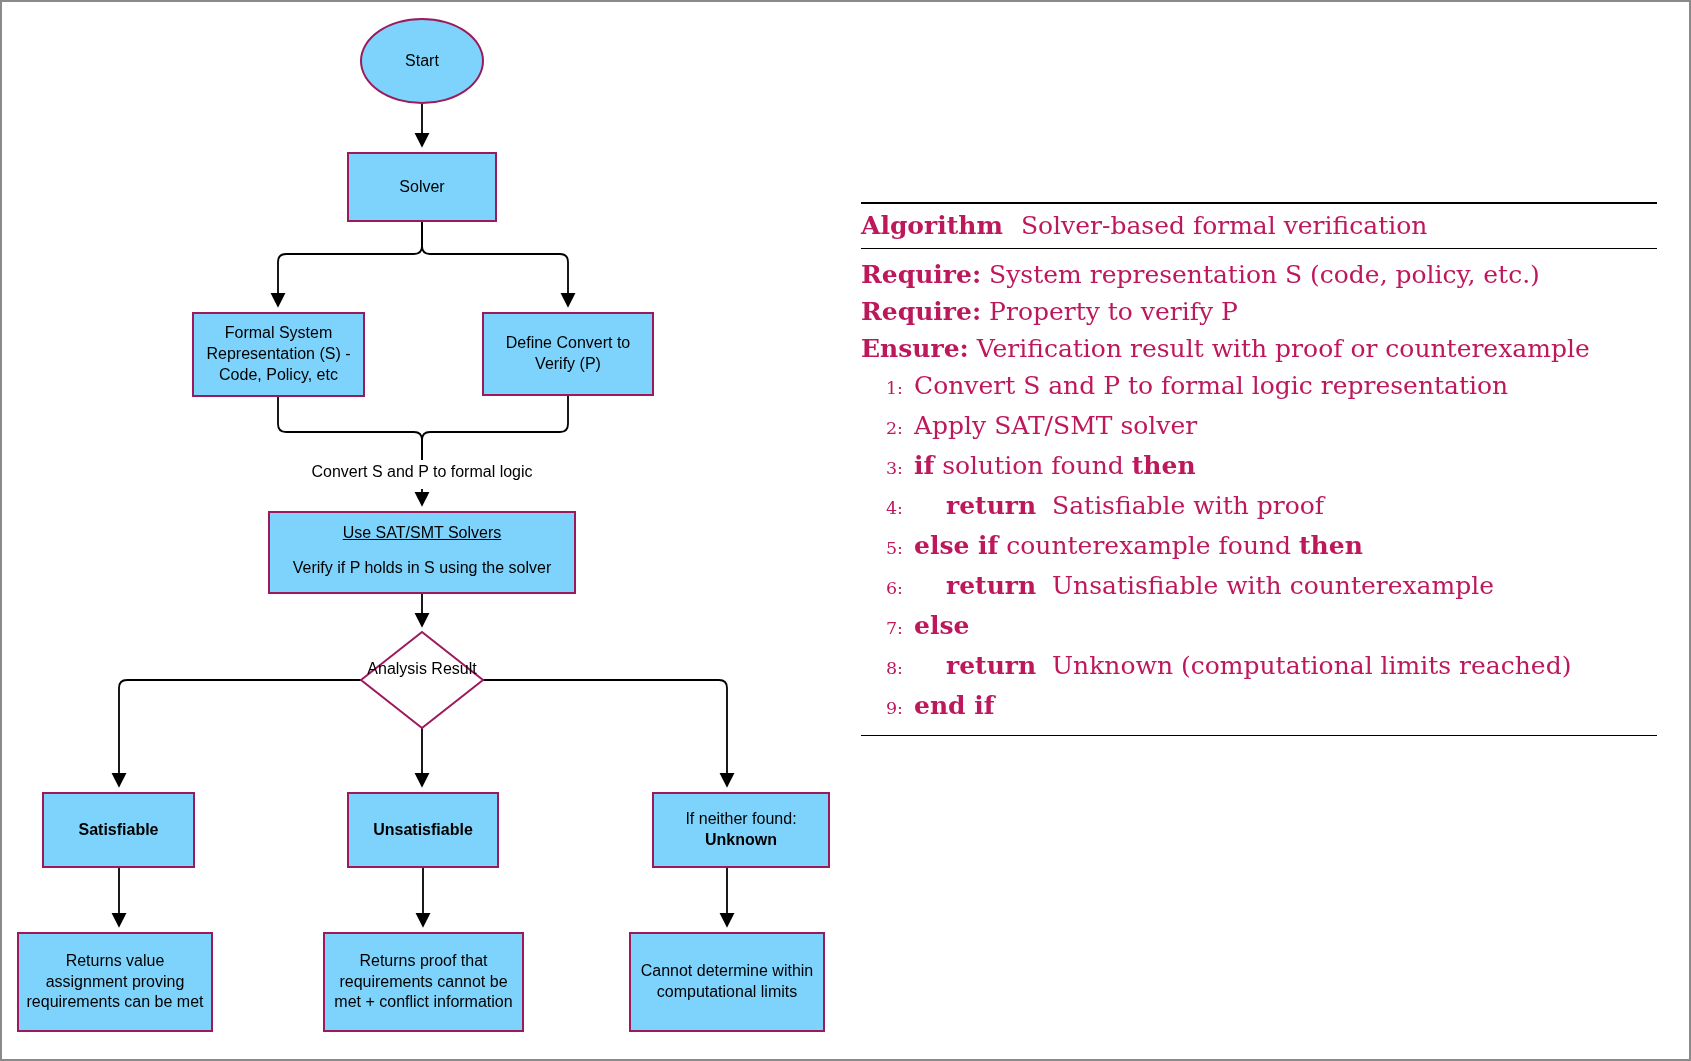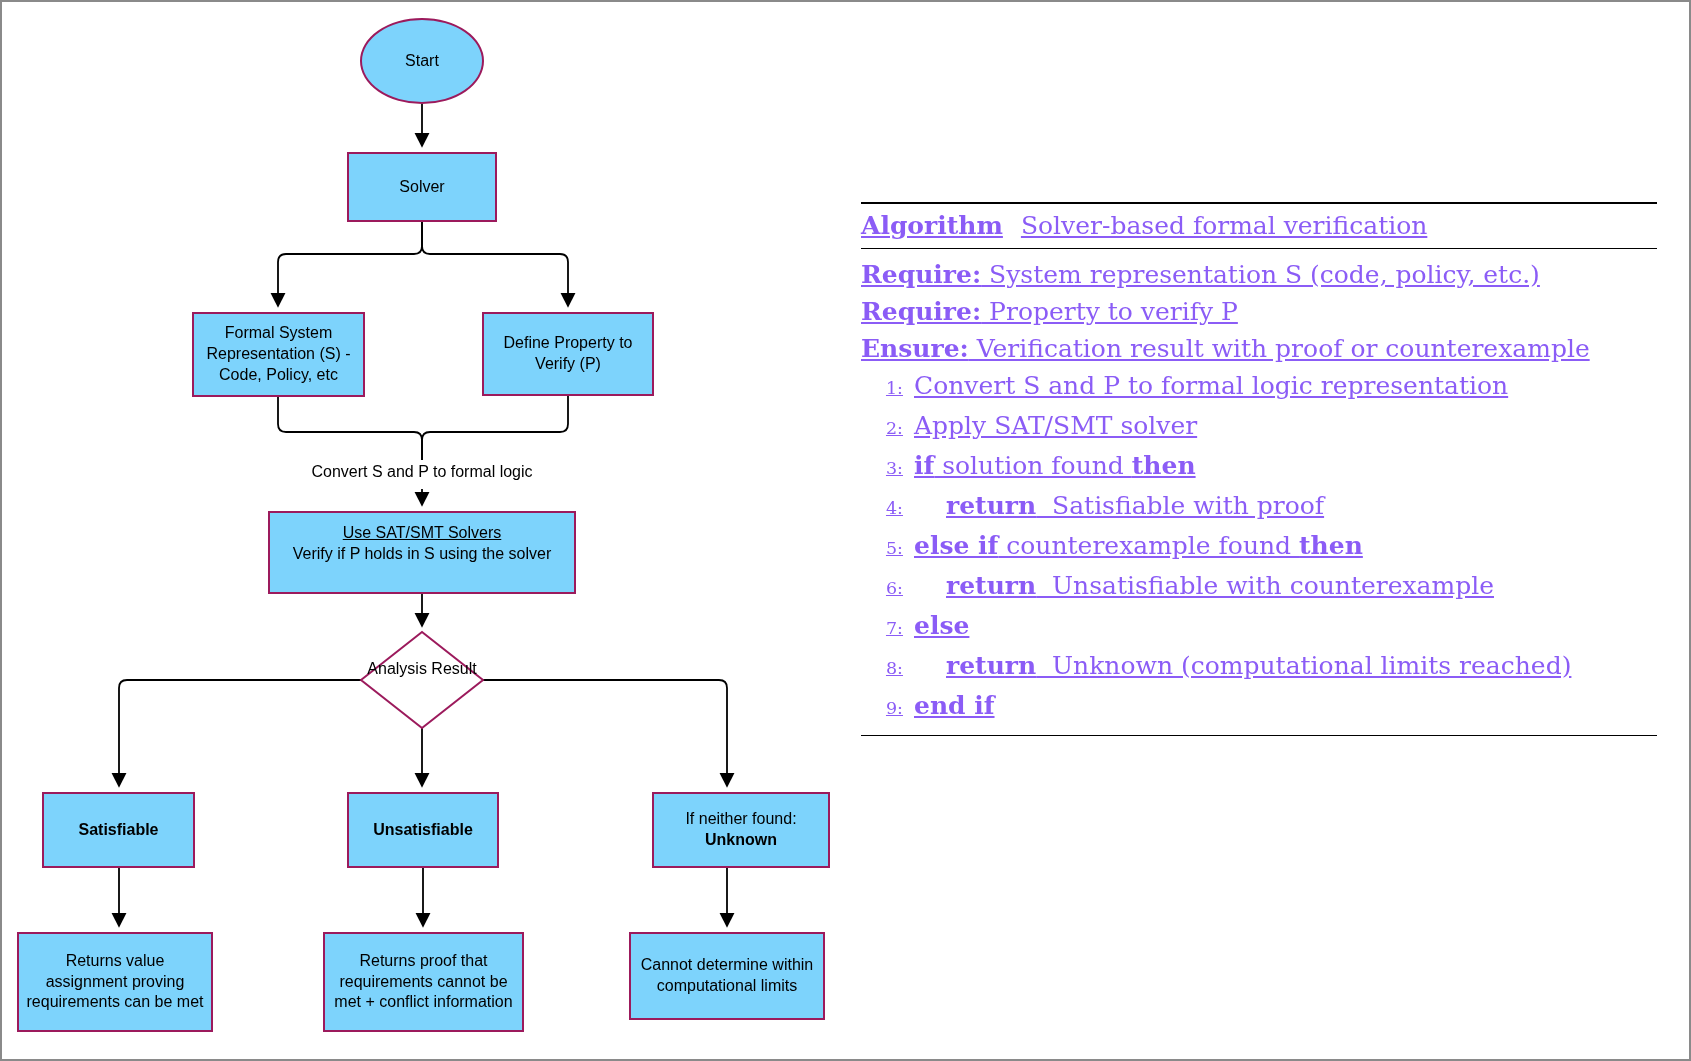--- a/index.html
+++ b/index.html
@@ -13,33 +13,33 @@
 
   .node {
     position:absolute; box-sizing:border-box;
     border:2px solid #9C1A5C; background:#7dd3fc;
     display:flex; flex-direction:column; align-items:center; justify-content:center;
     text-align:center; font-size:16px; line-height:1.3; padding:4px 6px;
   }
   .ellipse { border-radius:50%; }
   .bold { font-weight:bold; }
   .underline { text-decoration:underline; }
-  .satbox { justify-content:flex-start; padding-top:10px; gap:0;align-items:center; }
+  .satbox { justify-content:flex-start; padding-top:10px; gap:14px;align-items:center; }
   .edge-label {
     position:absolute; text-align:center; font-size:16px; background:transparent;
   }
   .diamond-label {
     position:absolute; width:110px; text-align:center; font-size:16px; line-height:1.3;
     background:transparent;
   }
 
   
   .algo {
     position:absolute; left:859px; top:200px; width:796px;
-    font-family:"DejaVu Serif", serif; font-size:25px; color:#8b5cf6;text-decoration:underline;
+    font-family:"DejaVu Serif", serif; font-size:25px; color:#be185d;
   }
   .algo-rule-top { border-top:2.5px solid #000; }
   .algo-title {
     padding:7px 0 8px 0; border-bottom:1.5px solid #000;
   }
   .algo-title .title-text { margin-left:18px; }
   .algo-body { padding:7px 0 8px 0; border-bottom:1.5px solid #000; }
   .aline { display:flex; align-items:baseline; line-height:37px; white-space:pre-wrap; }
   .lnum {
     flex:none; width:42px; text-align:right; padding-right:11px;
@@ -84,21 +84,21 @@
 
   <div class="node" style="left:345px; top:150px; width:150px; height:70px;">
     <span>Solver</span>
   </div>
 
   <div class="node" style="left:190px; top:310px; width:173px; height:85px;">
     <span>Formal System Representation (S) - Code, Policy, etc</span>
   </div>
 
   <div class="node" style="left:480px; top:310px; width:172px; height:84px;">
-    <span>Define Property to Verify (P)</span>
+    <span>Define Convert to Verify (P)</span>
   </div>
 
   <div class="edge-label" style="left:285px; top:461px; width:270px;">Convert S and P to formal logic</div>
 
   <div class="node satbox" style="left:266px; top:509px; width:308px; height:83px;">
     <span class="underline">Use SAT/SMT Solvers</span>
     <span>Verify if P holds in S using the solver</span>
   </div>
 
   <div class="diamond-label" style="left:365px; top:657px;">Analysis Result</div>
@@ -117,21 +117,21 @@
   </div>
 
   <div class="node" style="left:15px; top:930px; width:196px; height:100px;">
     <span>Returns value assignment proving requirements can be met</span>
   </div>
 
   <div class="node" style="left:321px; top:930px; width:201px; height:100px;">
     <span>Returns proof that requirements cannot be met + conflict information</span>
   </div>
 
-  <div class="node" style="left:627px; top:930px; width:196px; height:88px;">
+  <div class="node" style="left:627px; top:930px; width:196px; height:100px;">
     <span>Cannot determine within computational limits</span>
   </div>
 
   <div class="algo">
     <div class="algo-rule-top"></div>
     <div class="algo-title">
       <span class="b">Algorithm</span><span class="title-text">Solver-based formal verification</span>
     </div>
     <div class="algo-body">
 

